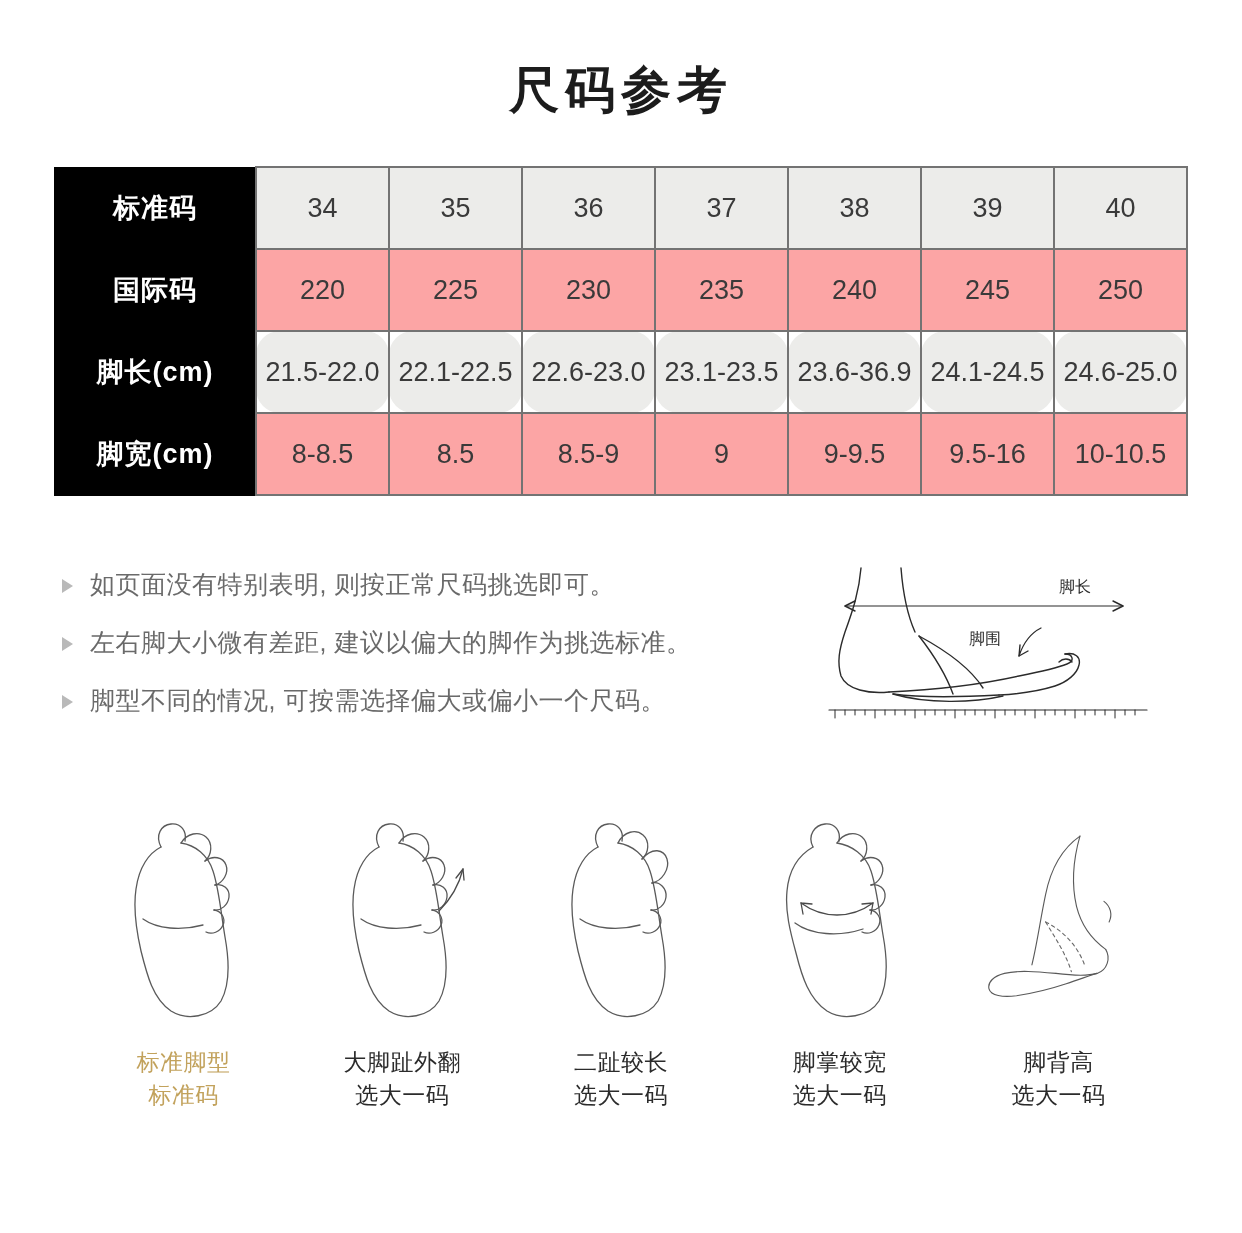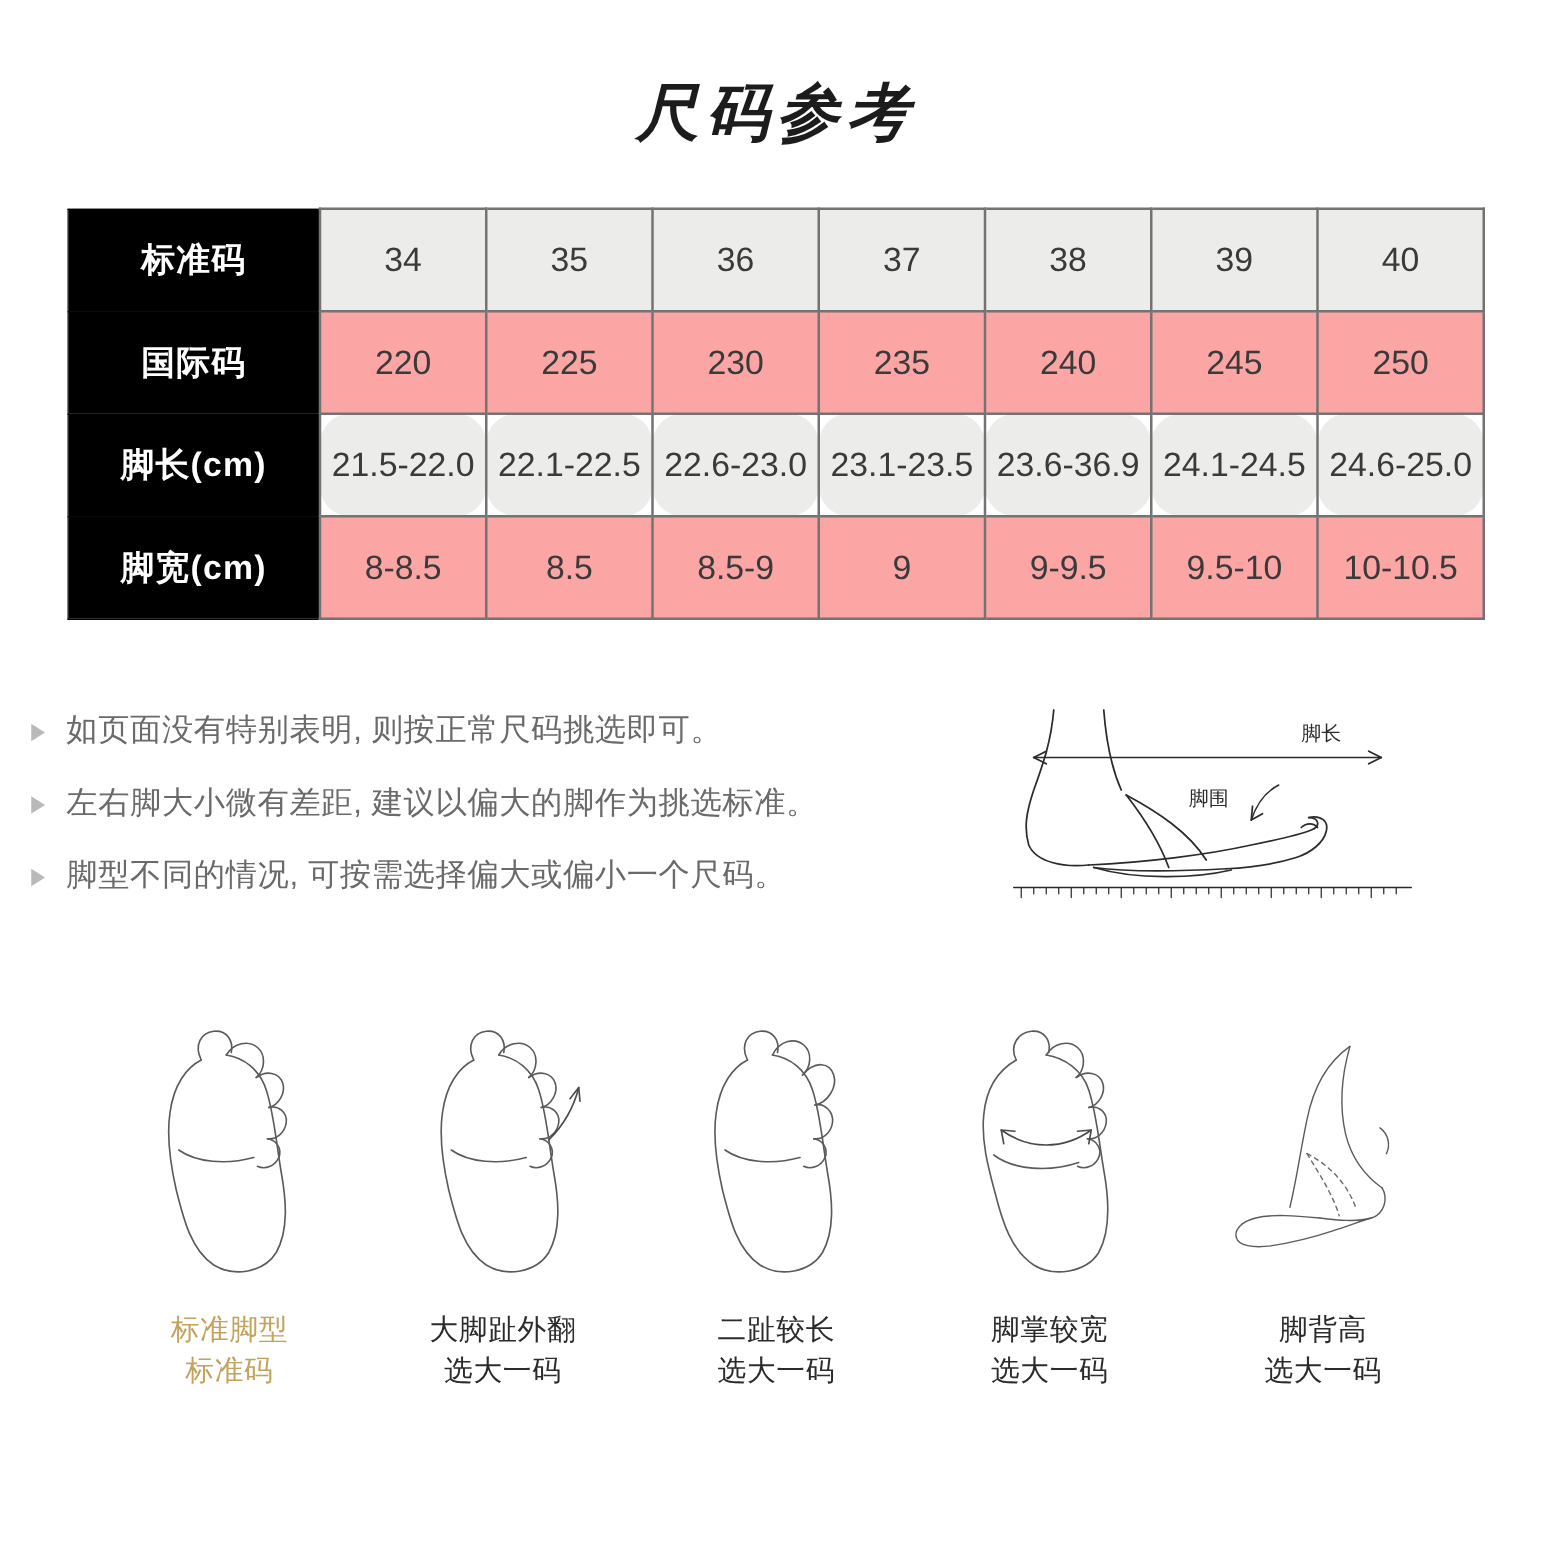--- a/index.html
+++ b/index.html
@@ -25,21 +25,20 @@
   .header {
     text-align: center;
     padding-top: 62px;
   }
   .title-cn {
     font-size: 50px;
     font-weight: bold;
     letter-spacing: 6px;
     color: #1c1c1c;
     line-height: 1.12;
-    font-style: italic;
   }
   .title-en {
     font-size: 19px;
     letter-spacing: 4.5px;
     color: #5c5c5c;
     margin-top: 17px;
     font-weight: 400;
   }
 
   
@@ -77,21 +76,21 @@
   td.small {
     font-size: 22px;
     border-radius: 24px;
   }
 
   
   .mid {
     margin-top: 62px;
     display: flex;
     align-items: flex-start;
-    padding-left: 25px;
+    padding-left: 62px;
     padding-right: 48px;
   }
   .notes {
     width: 720px;
     padding-top: 10px;
   }
   .note-row {
     display: flex;
     align-items: flex-start;
     margin-bottom: 24px;
@@ -195,21 +194,21 @@
           <td class="small">24.1-24.5</td>
           <td class="small">24.6-25.0</td>
         </tr>
         <tr class="band-b">
           <th class="rowhead">脚宽(cm)</th>
           <td>8-8.5</td>
           <td>8.5</td>
           <td>8.5-9</td>
           <td>9</td>
           <td>9-9.5</td>
-          <td>9.5-10</td>
+          <td>9.5-16</td>
           <td>10-10.5</td>
         </tr>
       </tbody>
     </table>
   </div>
 
   <div class="mid">
 
     <div class="notes">
       <div class="note-row">

